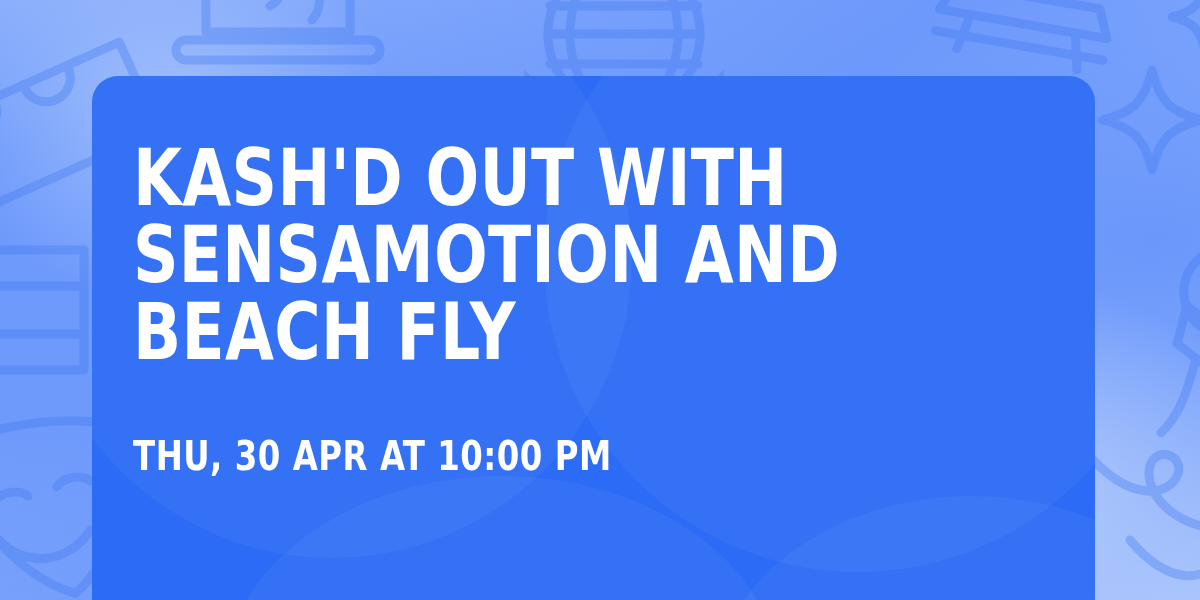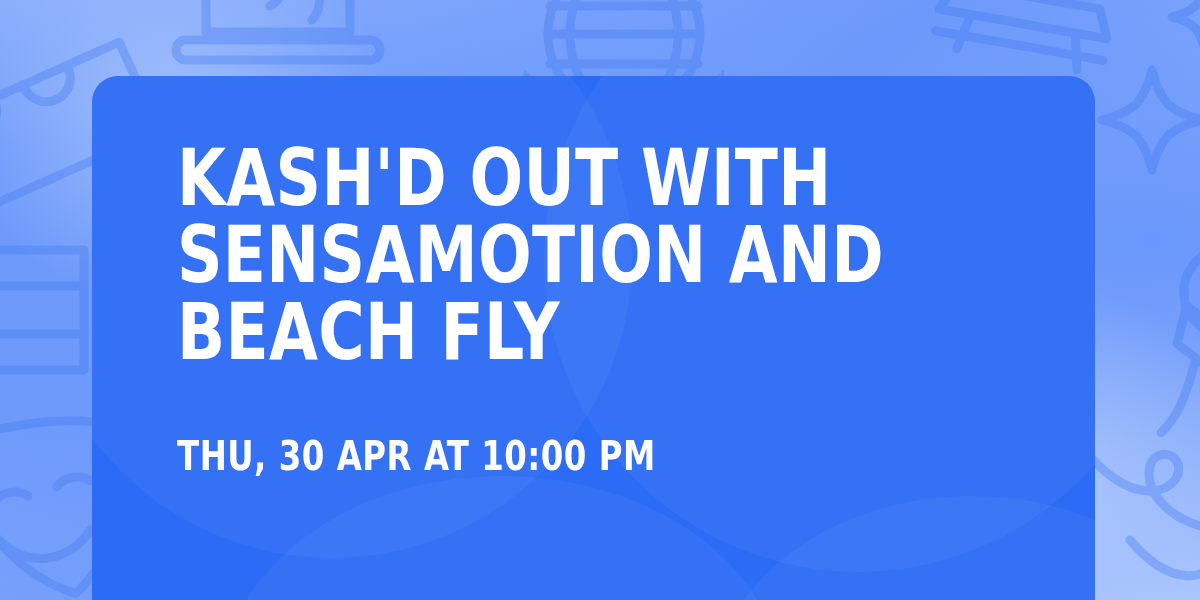--- a/index.html
+++ b/index.html
@@ -62,21 +62,20 @@
   }
   .orb-left   { left:-60px;  top:-118px; width:600px;  height:600px; }
   .orb-right  { left:452px;  top:-132px; width:628px;  height:628px; }
   .orb-bottom { left:130px;  top:400px;  width:560px;  height:420px; }
   .orb-bottom2{ left:620px;  top:420px;  width:520px;  height:400px; }
 
   .card-content {
     position:absolute;
     left:41px; top:64px;
     right:60px;
-    margin-left:44px;
   }
 
   #event-title {
     font-family:"Liberation Sans Narrow","DejaVu Sans Condensed","Liberation Sans", sans-serif;
     font-weight:700;
     font-size:78px;
     line-height:.99;
     letter-spacing:.4px;
     color:#FFFFFF;
     text-transform:uppercase;

